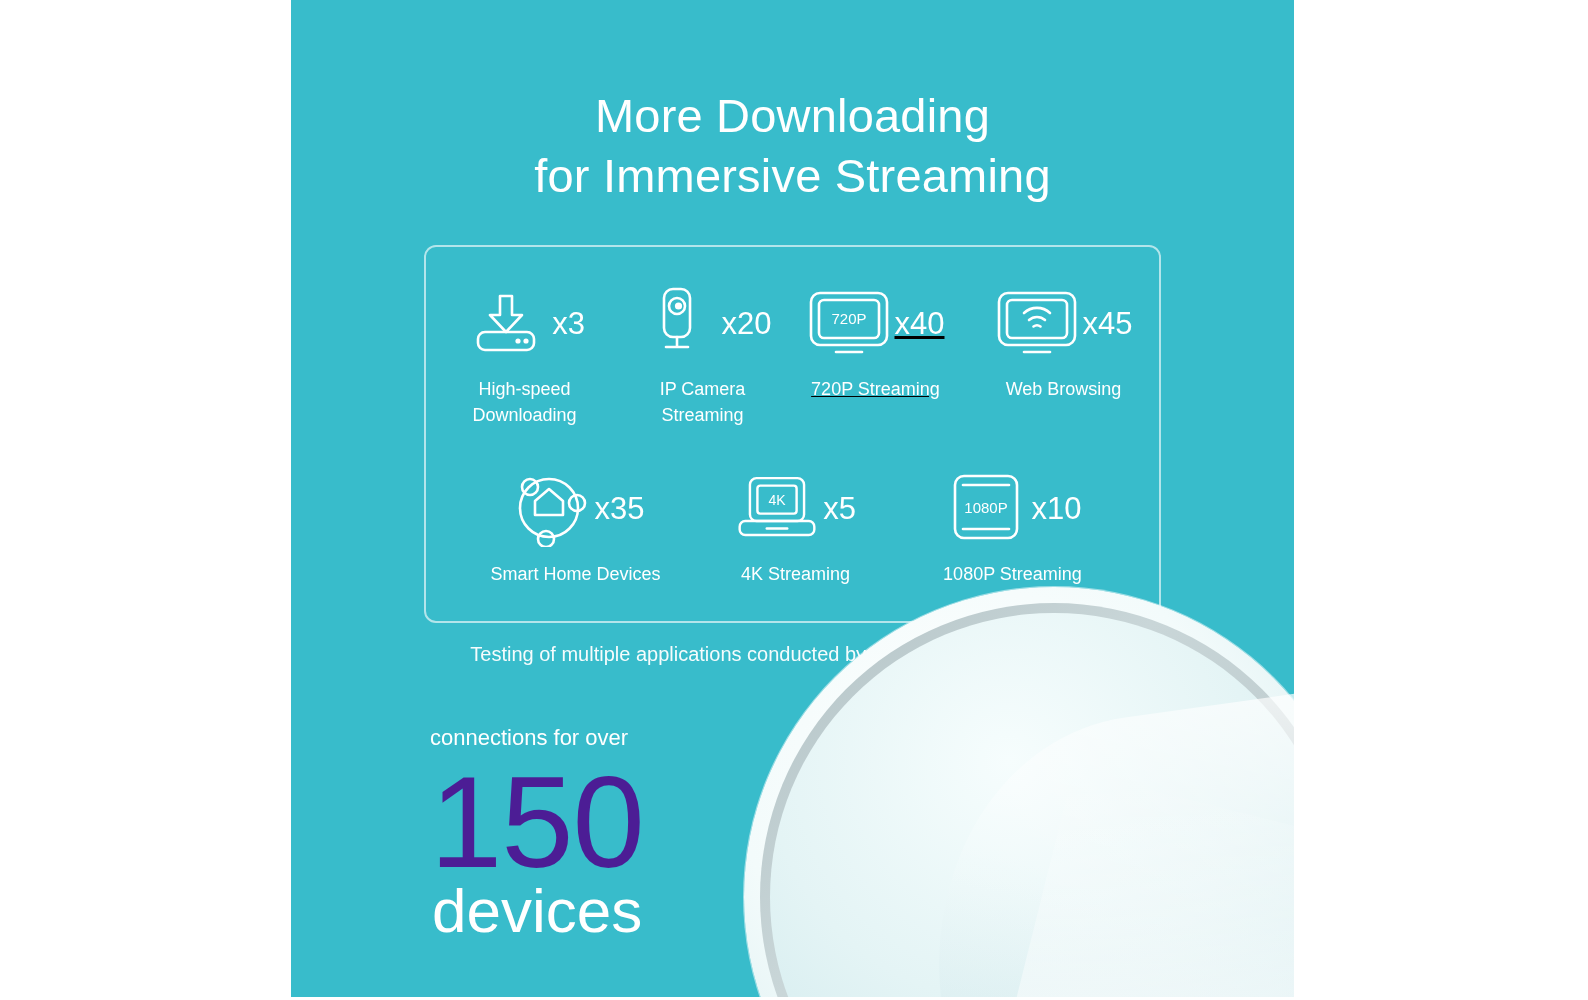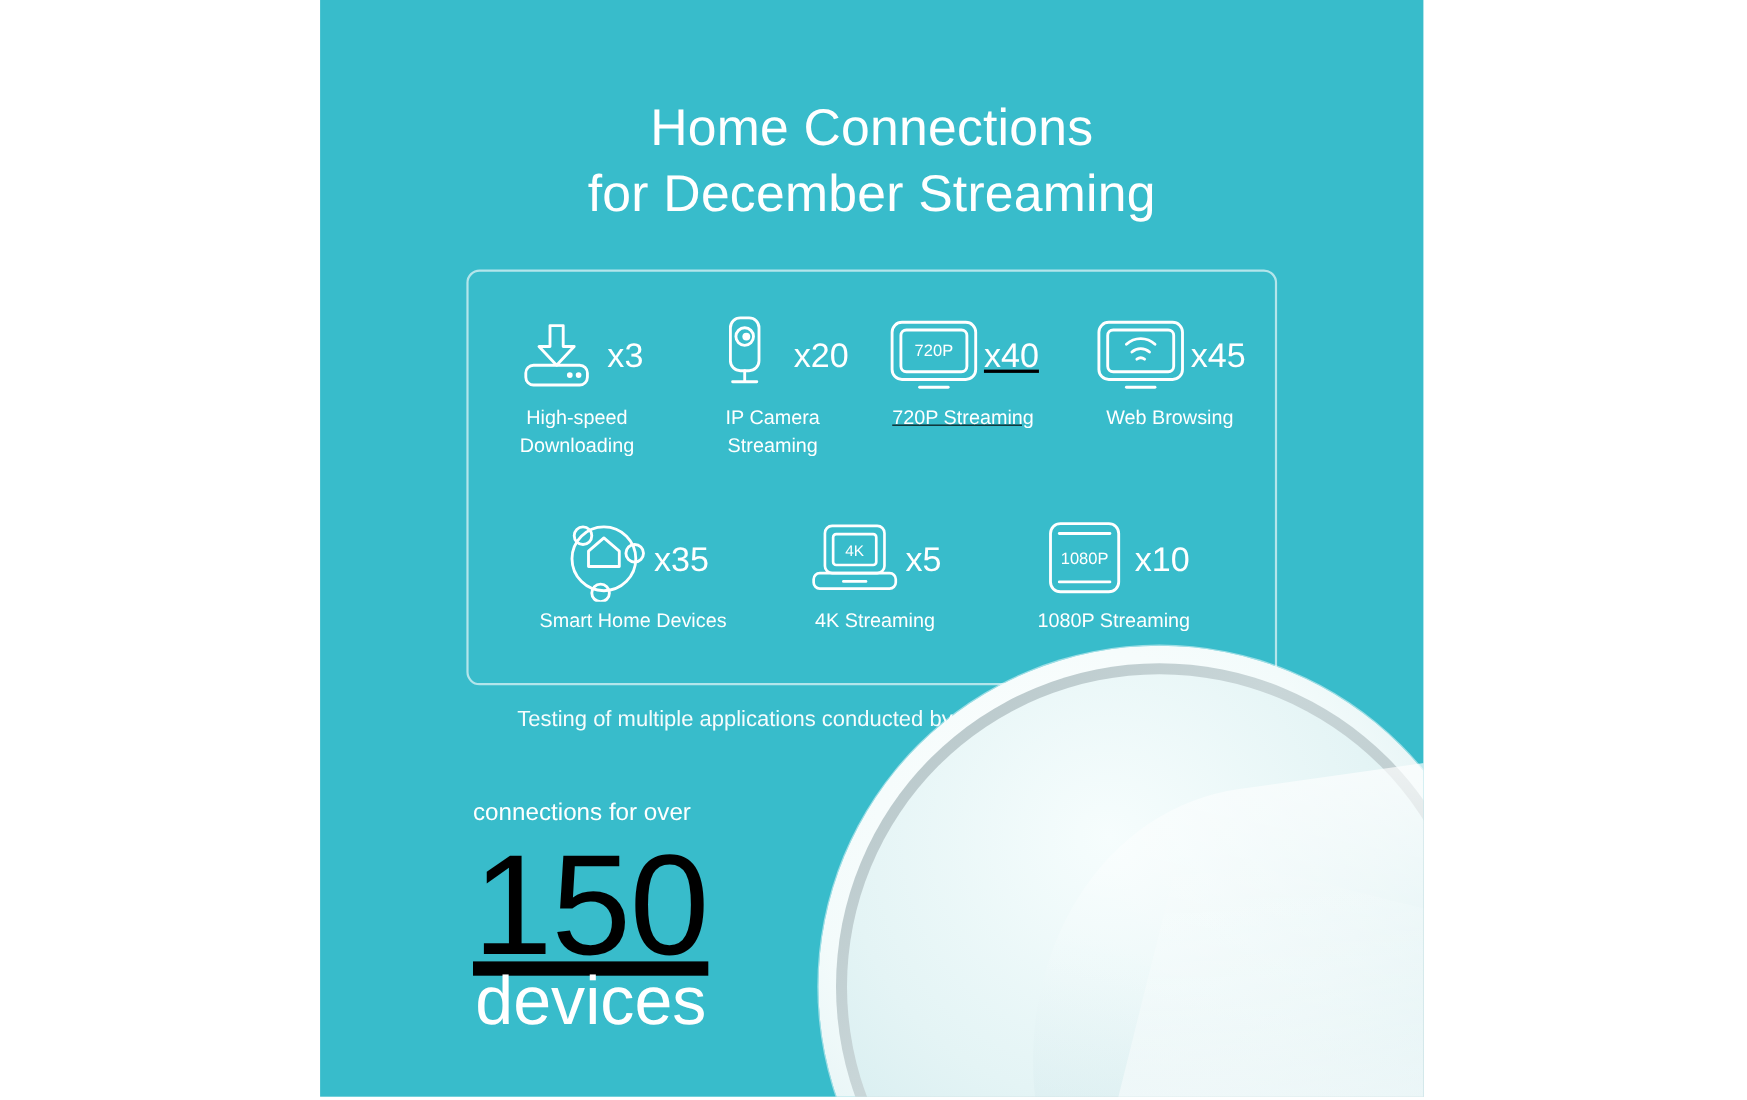--- a/index.html
+++ b/index.html
@@ -141,20 +141,21 @@
     line-height: 31px;
     margin-left: 4px;
     white-space: nowrap;
     font-weight: 400;
   }
   .cap {
     color: #ffffff;
     font-size: 18px;
     line-height: 26px;
     text-align: center;
+    margin-top: 10px;
     white-space: pre-line;
     font-weight: 400;
   }
   
   #row1 .c0 { width: 196px; align-items: center; }
   #row1 .c1 { width: 160px; }
   #row1 .c2 { width: 186px; text-decoration: underline; }
   #row1 .c3 { width: 190px; }
   #row2 .c0 { width: 218px; }
   #row2 .c1 { width: 190px; }
@@ -175,27 +176,26 @@
     position: absolute;
     left: 139px;
     top: 723px;
   }
   .stat-over {
     color: #ffffff;
     font-size: 22px;
     line-height: 30px;
   }
   .stat-num {
-    color: #000000;
+    color: #4c1d95;
     font-size: 130px;
     line-height: 126px;
     font-weight: 400;
     letter-spacing: -1px;
     margin-top: 6px;
-    text-decoration: underline;
   }
   .stat-unit {
     color: #ffffff;
     font-size: 62px;
     line-height: 64px;
     font-weight: 400;
     margin-top: -6px;
     margin-left: 2px;
   }
   svg { display: block; }
@@ -213,22 +213,22 @@
   }
 </style>
 </head>
 <body>
 
 <div id="stage">
 
   <div id="panel">
 
     <div class="heading">
-      <span class="l1">Home Connections</span>
-      <span class="l2">for December Streaming</span>
+      <span class="l1">More Downloading</span>
+      <span class="l2">for Immersive Streaming</span>
     </div>
 
     <div id="specbox">
 
       <div class="row" id="row1">
 
         <div class="cell c0">
           <div class="cell-top">
             <div class="icon-box">
               <svg width="76" height="62" viewBox="0 0 76 62">

